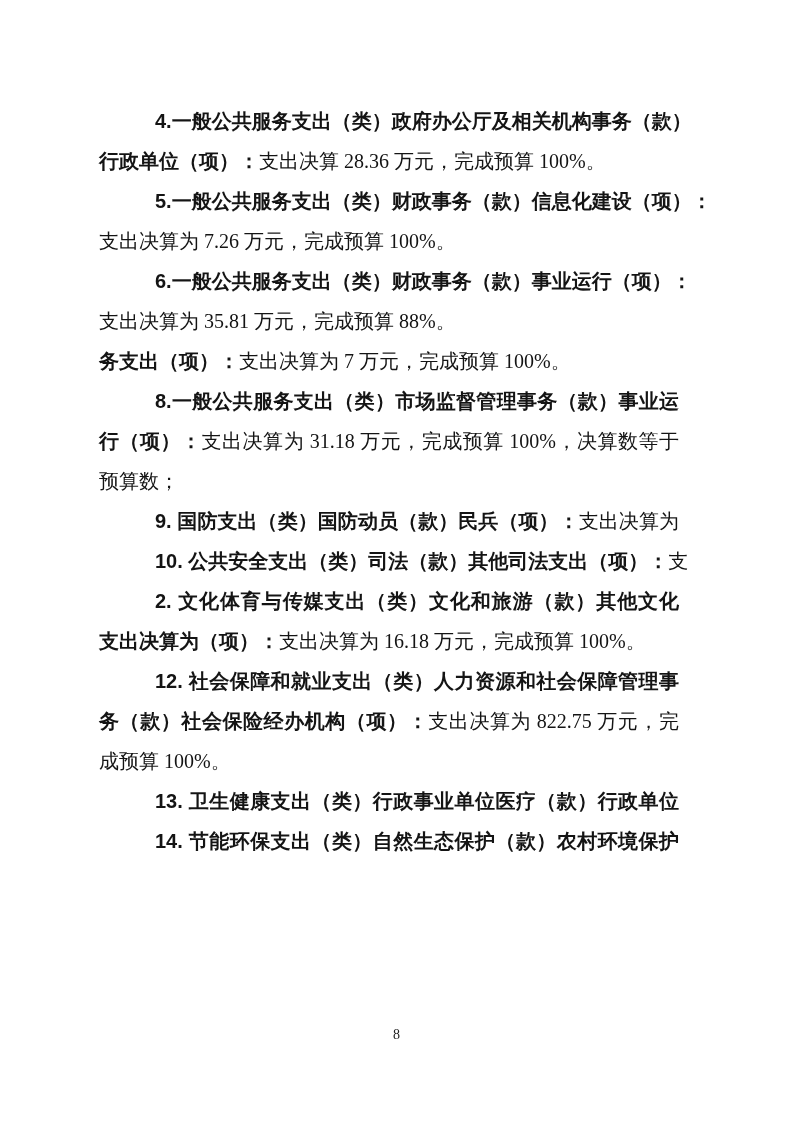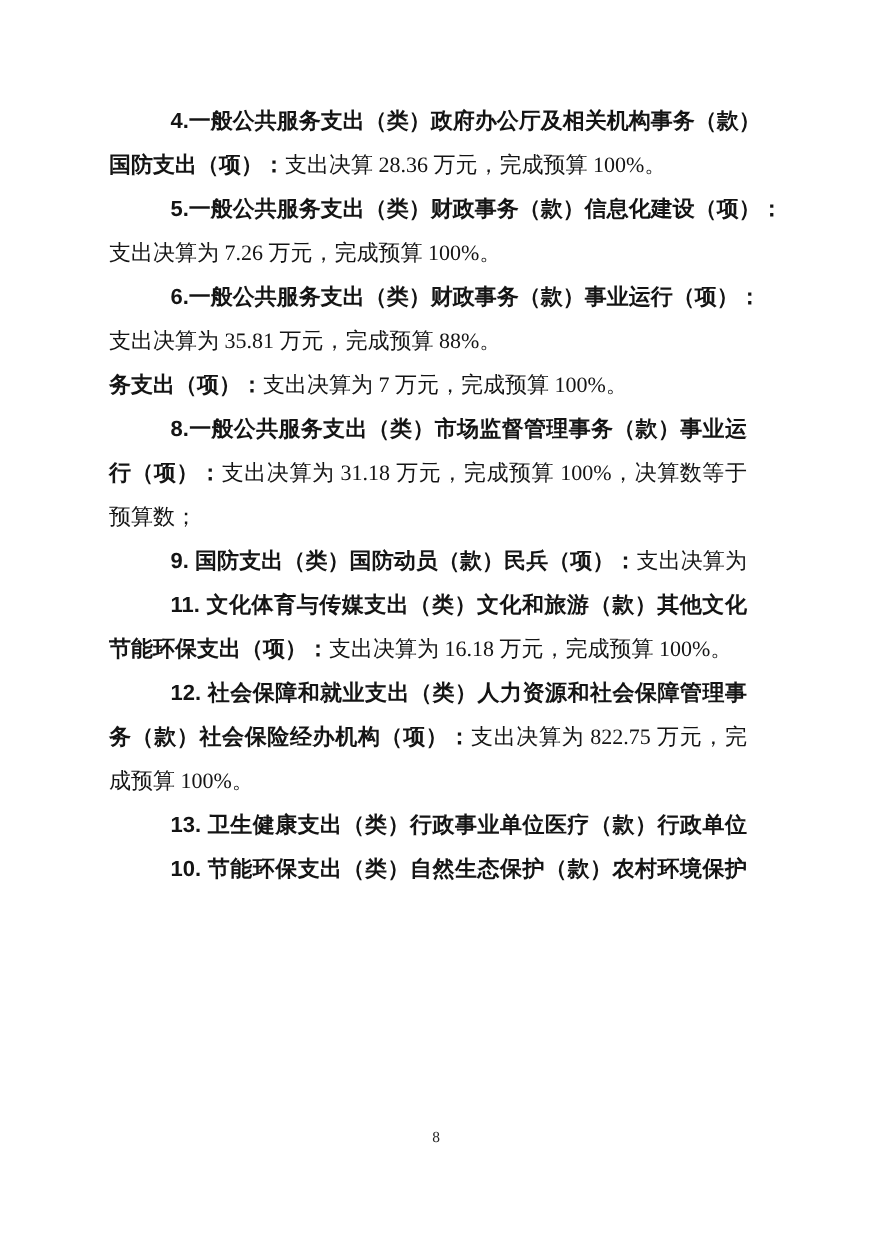--- a/index.html
+++ b/index.html
@@ -12,21 +12,21 @@
     width: 793px;
     height: 1122px;
     background: #ffffff;
     overflow: hidden;
     font-family: "Liberation Serif", "DejaVu Serif", serif;
     color: #141414;
   }
   .textblock {
     position: absolute;
     left: 99px;
-    top: 90px;
+    top: 101px;
     width: 580px;
   }
   .line {
     height: 40px;
     line-height: 40px;
     font-size: 20px;
     white-space: nowrap;
     text-align: left;
   }
   .line.justify {
@@ -54,32 +54,33 @@
     color: #222222;
     font-family: "Liberation Serif", "DejaVu Serif", serif;
   }
 </style>
 </head>
 <body>
 
 <div class="page">
   <div class="textblock" id="textblock">
       <div class="line justify indent"><span class="seg bold">4.一般公共服务支出（类）政府办公厅及相关机构事务（款）</span></div>
-      <div class="line"><span class="seg bold">国防支出（项）：</span><span class="seg">支出决算 28.36 万元，完成预算 100%。</span></div>
+      <div class="line"><span class="seg bold">行政单位（项）：</span><span class="seg">支出决算 28.36 万元，完成预算 100%。</span></div>
       <div class="line justify indent"><span class="seg bold">5.一般公共服务支出（类）财政事务（款）信息化建设（项）：</span></div>
       <div class="line"><span class="seg">支出决算为 7.26 万元，完成预算 100%。</span></div>
       <div class="line justify indent"><span class="seg bold">6.一般公共服务支出（类）财政事务（款）事业运行（项）：</span></div>
       <div class="line"><span class="seg">支出决算为 35.81 万元，完成预算 88%。</span></div>
       <div class="line"><span class="seg bold">务支出（项）：</span><span class="seg">支出决算为 7 万元，完成预算 100%。</span></div>
       <div class="line justify indent"><span class="seg bold">8.一般公共服务支出（类）市场监督管理事务（款）事业运</span></div>
       <div class="line justify"><span class="seg bold">行（项）：</span><span class="seg">支出决算为 31.18 万元，完成预算 100%，决算数等于</span></div>
       <div class="line"><span class="seg">预算数；</span></div>
       <div class="line justify indent"><span class="seg bold">9. 国防支出（类）国防动员（款）民兵（项）：</span><span class="seg">支出决算为</span></div>
-      <div class="line justify indent"><span class="seg bold">11. 文化体育与传媒支出（类）文化和旅游（款）其他文化</span></div>
-      <div class="line"><span class="seg bold">节能环保支出（项）：</span><span class="seg">支出决算为 16.18 万元，完成预算 100%。</span></div>
+      <div class="line justify indent"><span class="seg bold">10. 公共安全支出（类）司法（款）其他司法支出（项）：</span><span class="seg">支</span></div>
+      <div class="line justify indent"><span class="seg bold">2. 文化体育与传媒支出（类）文化和旅游（款）其他文化</span></div>
+      <div class="line"><span class="seg bold">支出决算为（项）：</span><span class="seg">支出决算为 16.18 万元，完成预算 100%。</span></div>
       <div class="line justify indent"><span class="seg bold">12. 社会保障和就业支出（类）人力资源和社会保障管理事</span></div>
       <div class="line justify"><span class="seg bold">务（款）社会保险经办机构（项）：</span><span class="seg">支出决算为 822.75 万元，完</span></div>
       <div class="line"><span class="seg">成预算 100%。</span></div>
       <div class="line justify indent"><span class="seg bold">13. 卫生健康支出（类）行政事业单位医疗（款）行政单位</span></div>
-      <div class="line justify indent"><span class="seg bold">10. 节能环保支出（类）自然生态保护（款）农村环境保护</span></div>
+      <div class="line justify indent"><span class="seg bold">14. 节能环保支出（类）自然生态保护（款）农村环境保护</span></div>
     </div>
   <div class="page-number">8</div>
 </div>
 
 </body></html>

